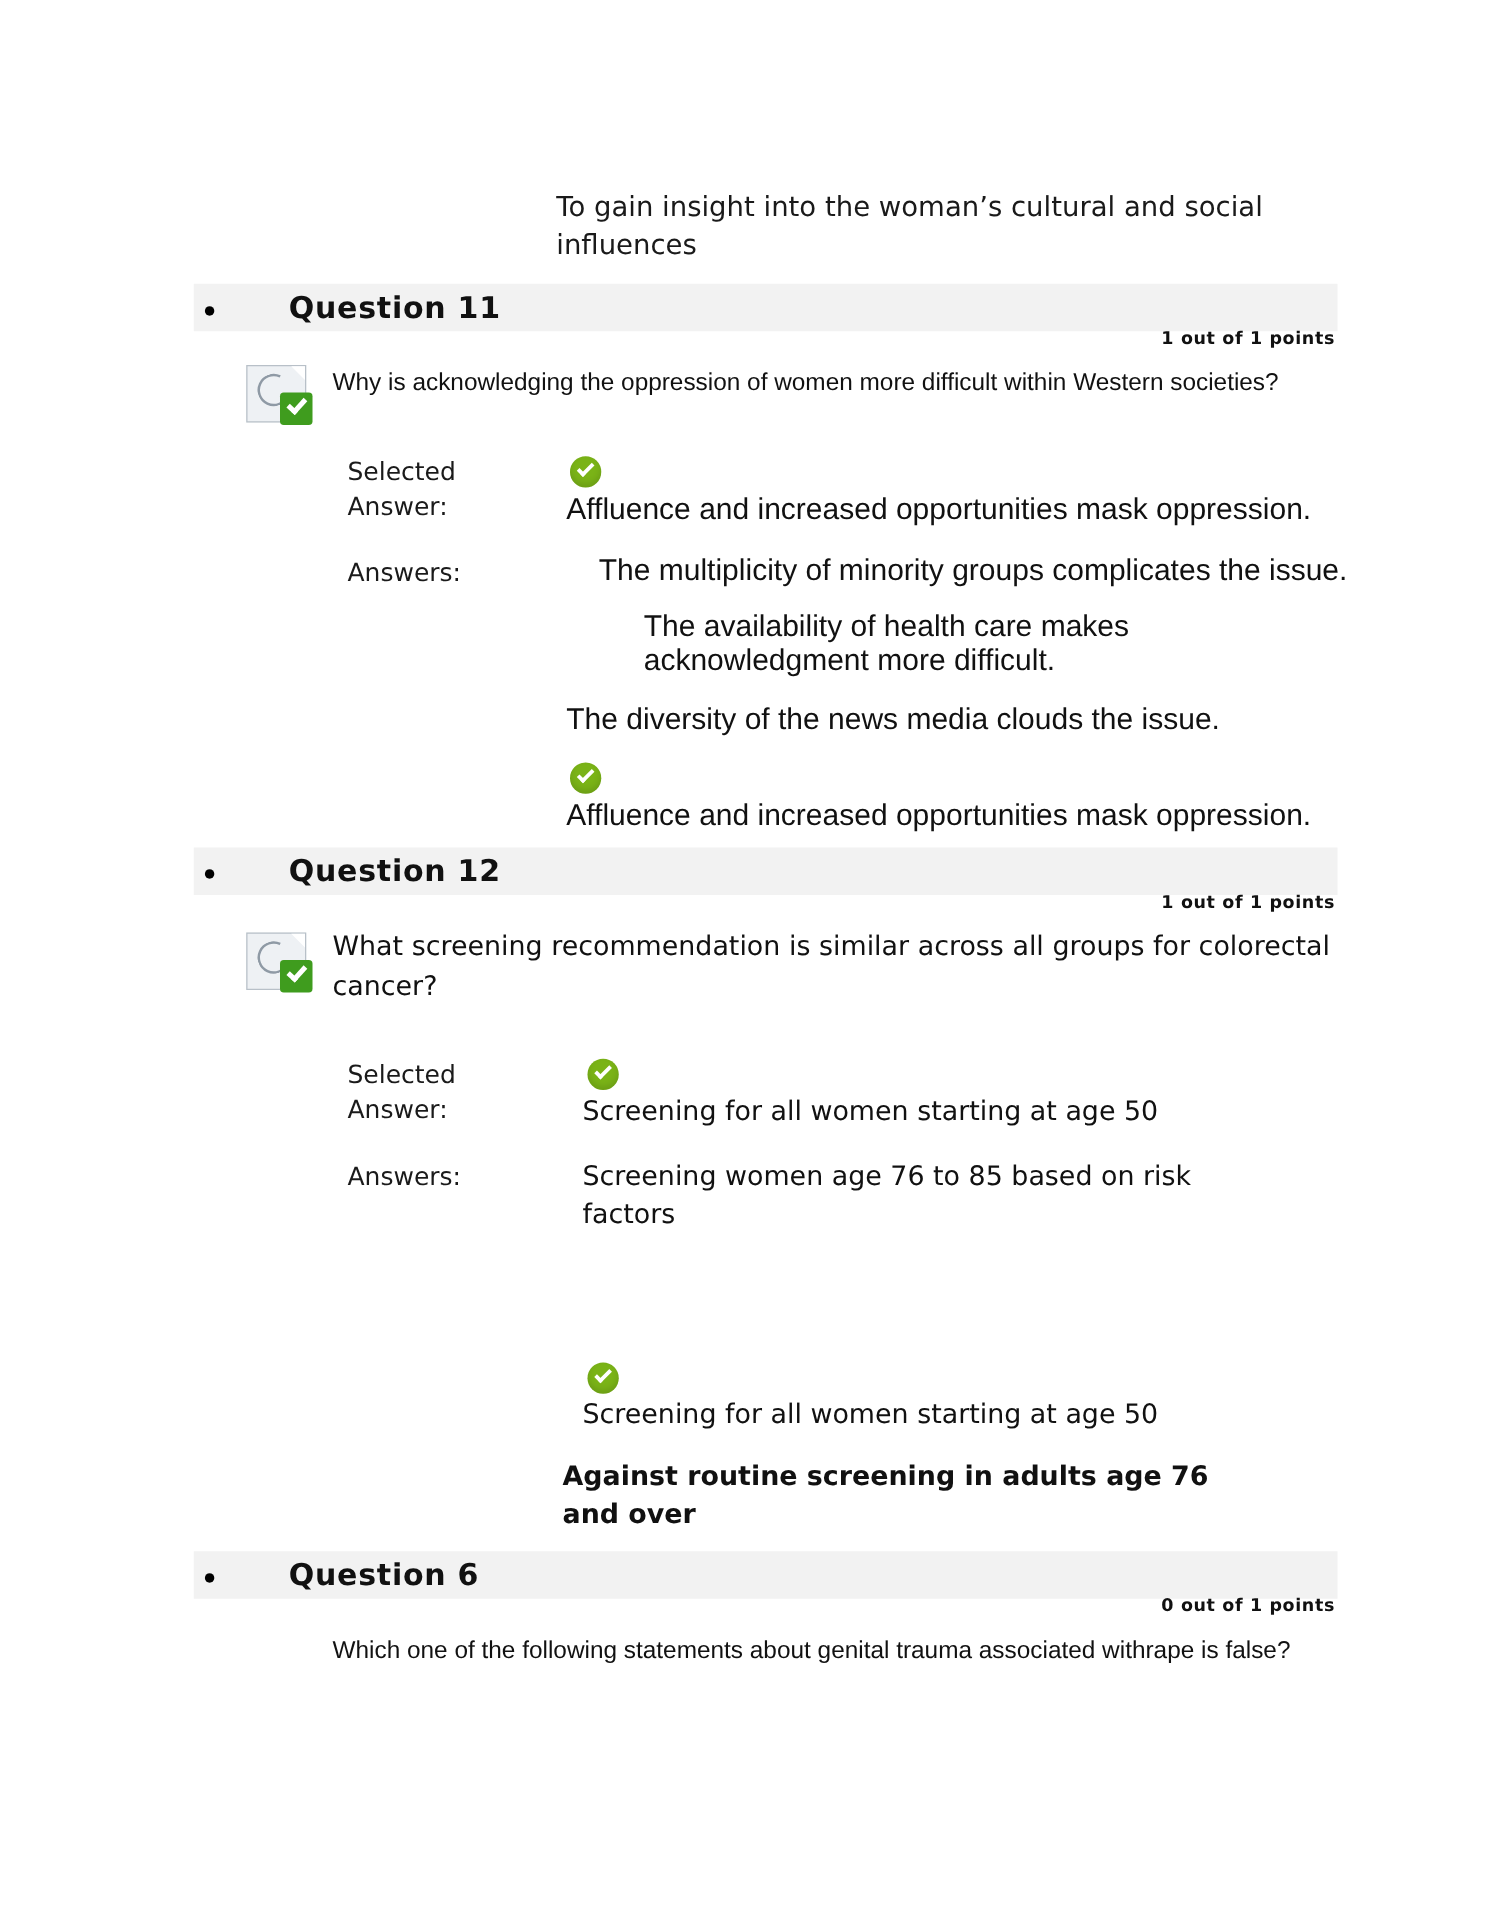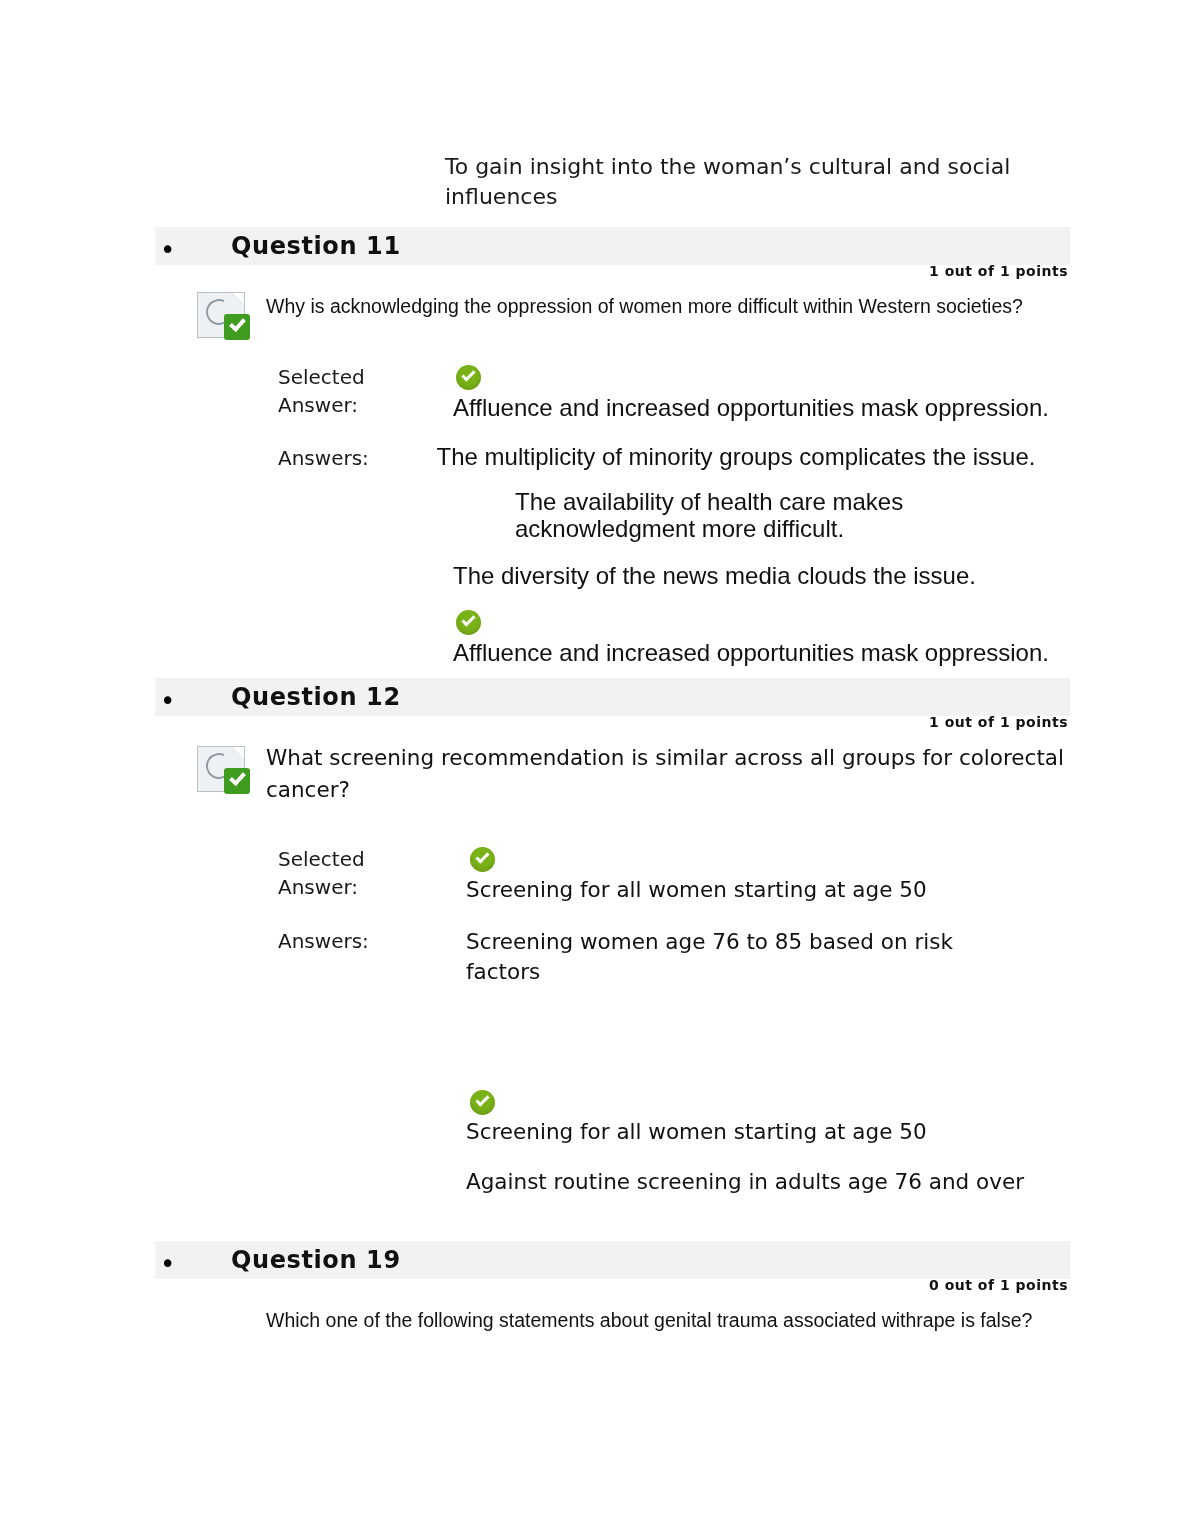--- a/index.html
+++ b/index.html
@@ -202,21 +202,21 @@
     <div class="badge"></div>
   </div>
   <div class="q-stem" style="left:266px; top:293px; width:790px;">Why is acknowledging the oppression of women more difficult within Western societies?</div>
 
   <div class="label" style="left:278px; top:363px; width:150px;">Selected Answer:</div>
   <div class="check" style="left:456px; top:365px;"></div>
   <div class="opt" style="left:453px; top:394px; width:600px;">Affluence and increased opportunities mask oppression.</div>
 
   <div class="label" style="left:278px; top:444px;">Answers:</div>
 
-  <div class="opt" style="left:436px; top:443px; width:600px;text-align:center;">The multiplicity of minority groups complicates the issue.</div>
+  <div class="opt" style="left:479px; top:443px; width:600px;">The multiplicity of minority groups complicates the issue.</div>
   <div class="opt" style="left:467px; top:488px; width:570px;margin-left:48px;">The availability of health care makes acknowledgment more difficult.</div>
   <div class="opt" style="left:453px; top:562px; width:600px;">The diversity of the news media clouds the issue.</div>
   <div class="check" style="left:456px; top:610px;"></div>
   <div class="opt" style="left:453px; top:639px; width:600px;">Affluence and increased opportunities mask oppression.</div>
 
   <div class="q-band" style="top:678px;"></div>
   <div class="q-bullet" style="top:691px;">•</div>
   <div class="q-title" style="top:683px;">Question 12</div>
   <div class="q-points" style="top:714px;">1 out of 1 points</div>
 
@@ -229,22 +229,22 @@
 
   <div class="label" style="left:278px; top:845px; width:150px;">Selected Answer:</div>
   <div class="check" style="left:470px; top:847px;"></div>
   <div class="opt big" style="left:466px; top:875px; width:600px;">Screening for all women starting at age 50</div>
 
   <div class="label" style="left:278px; top:927px;">Answers:</div>
 
   <div class="opt big" style="left:466px; top:927px; width:540px;">Screening women age 76 to 85 based on risk factors</div>
   <div class="check" style="left:470px; top:1090px;"></div>
   <div class="opt big" style="left:466px; top:1117px; width:600px;">Screening for all women starting at age 50</div>
-  <div class="opt big" style="left:466px; top:1167px; width:560px;">Against routine screening in adults age 76 and over</div>
+  <div class="opt big" style="left:450px; top:1167px; width:560px;font-weight:bold;">Against routine screening in adults age 76 and over</div>
 
   <div class="q-band" style="top:1241px;"></div>
   <div class="q-bullet" style="top:1254px;">•</div>
-  <div class="q-title" style="top:1246px;">Question 19</div>
+  <div class="q-title" style="top:1246px;">Question 6</div>
   <div class="q-points" style="top:1277px;">0 out of 1 points</div>
 
   <div class="q-stem" style="left:266px; top:1307px; width:810px;">Which one of the following statements about genital trauma associated withrape is false?</div>
 
 </div>
 
 </body></html>

